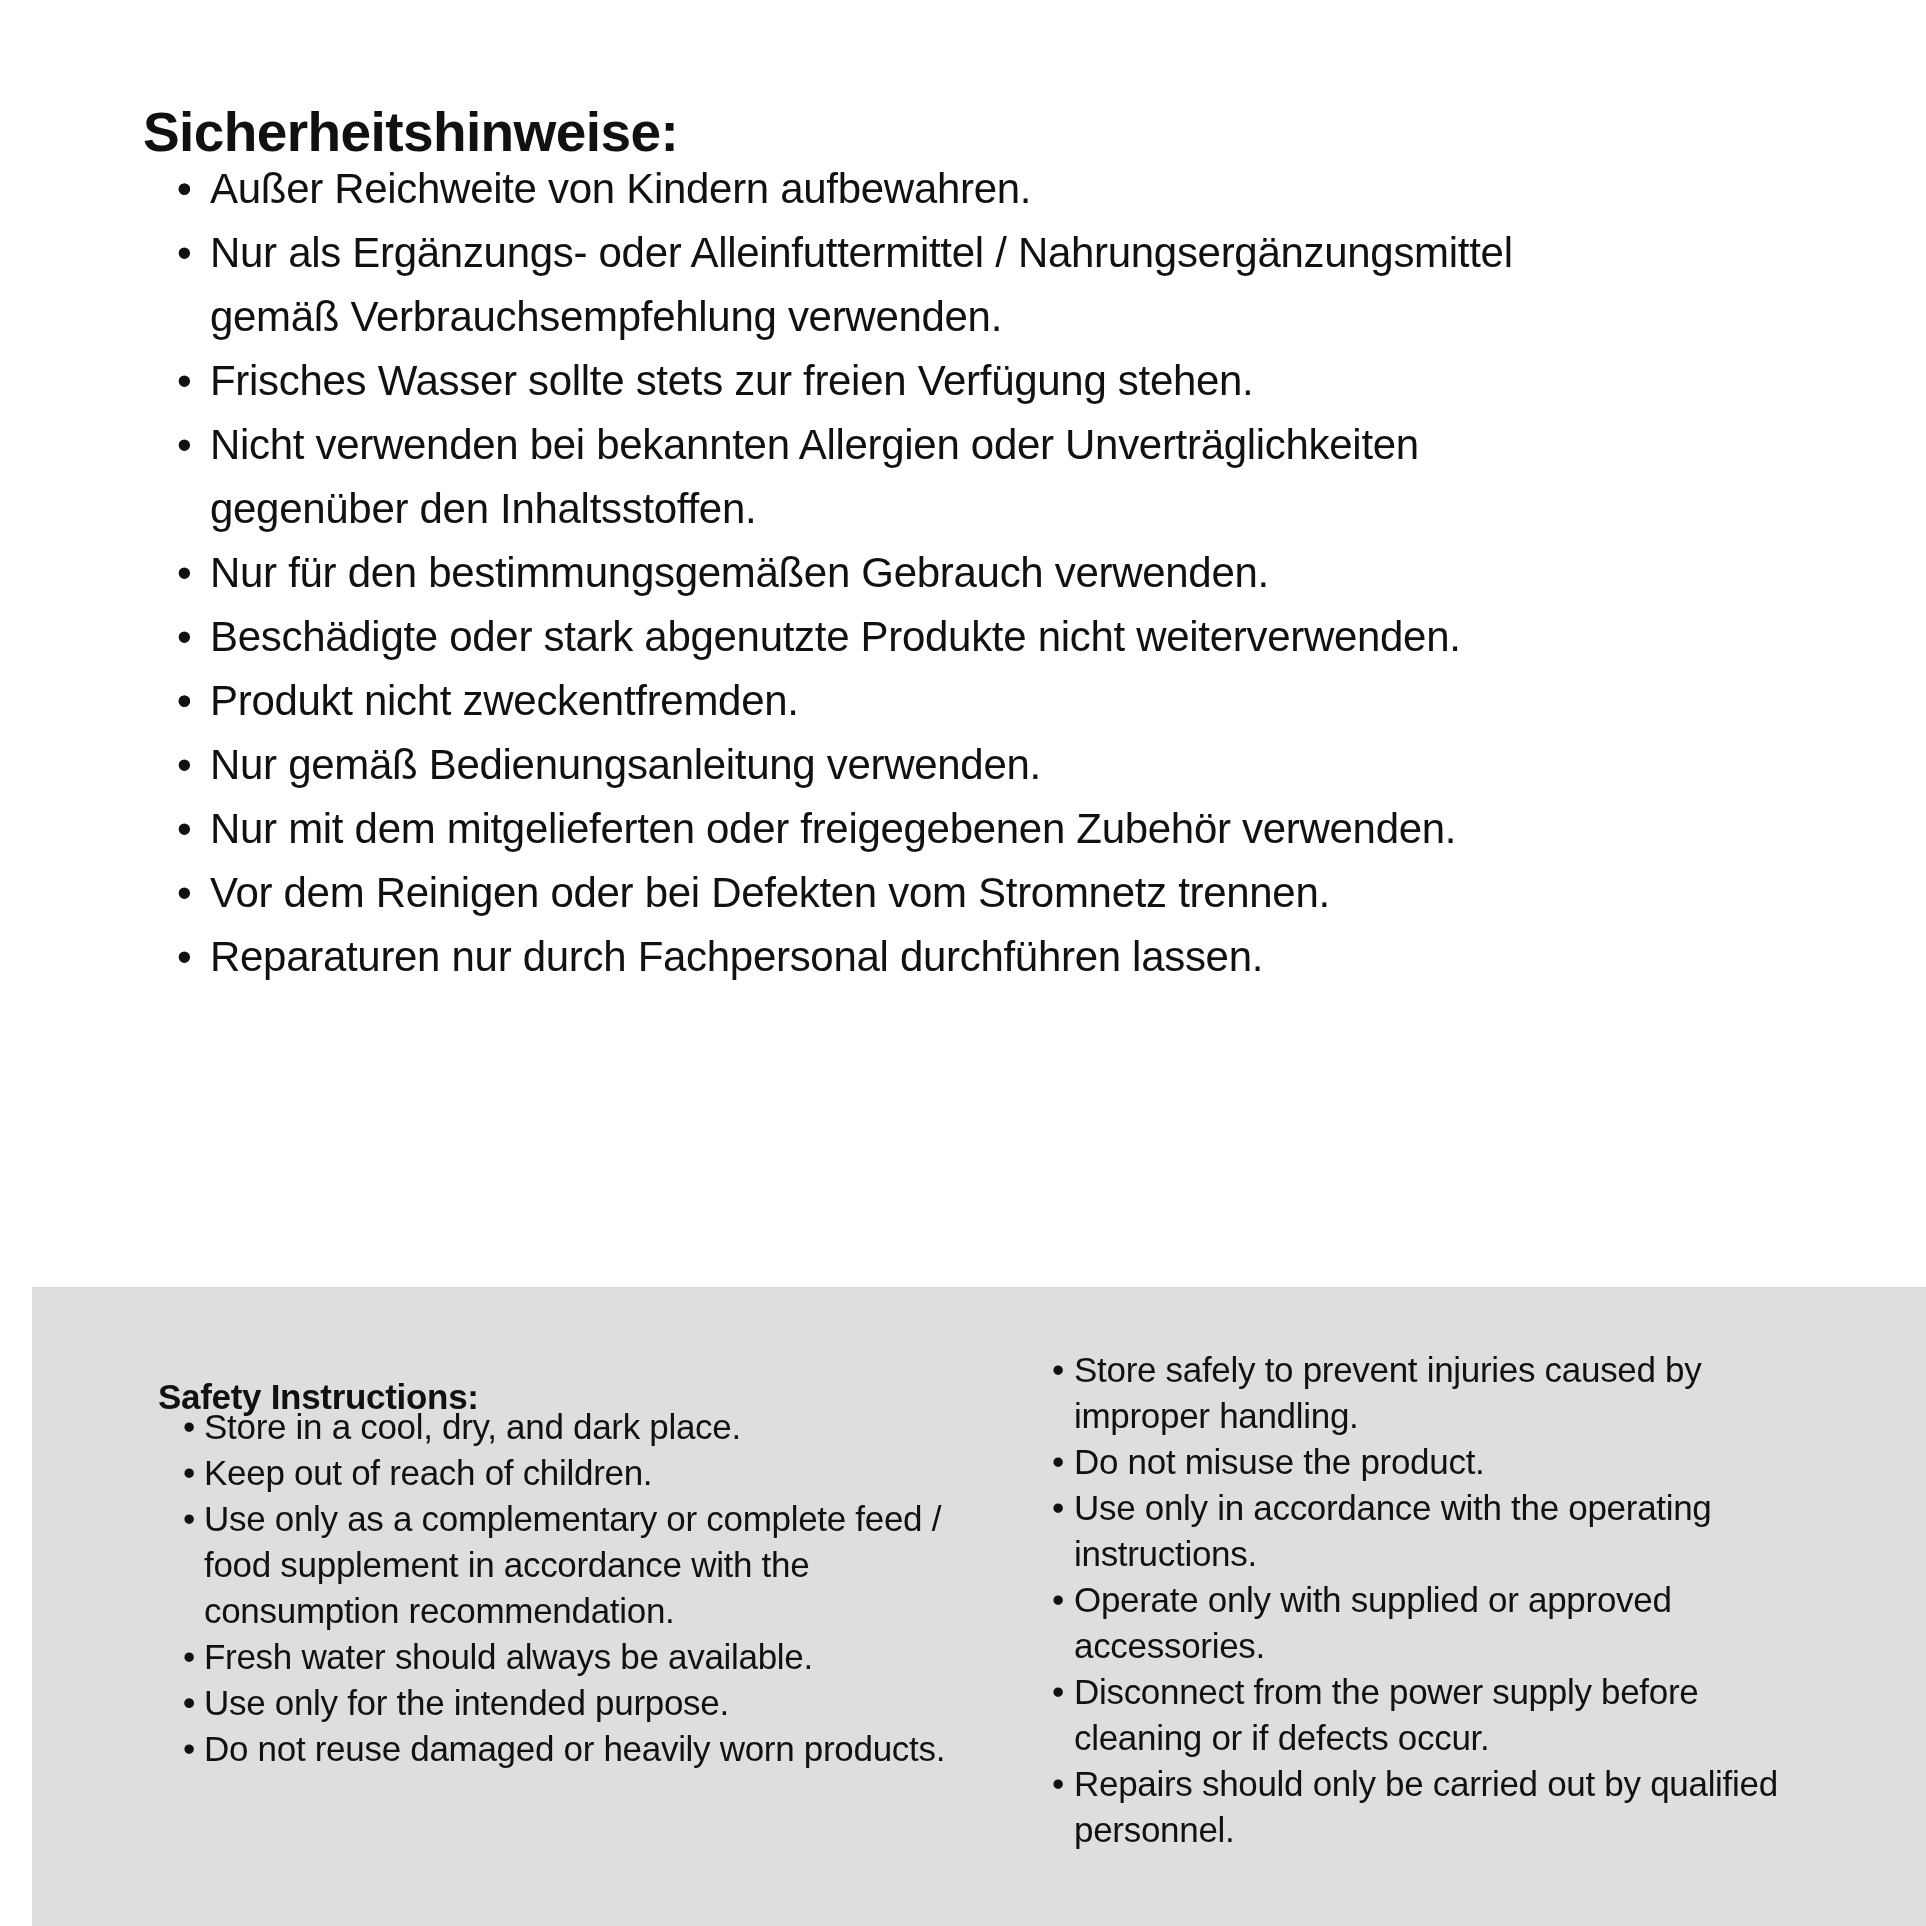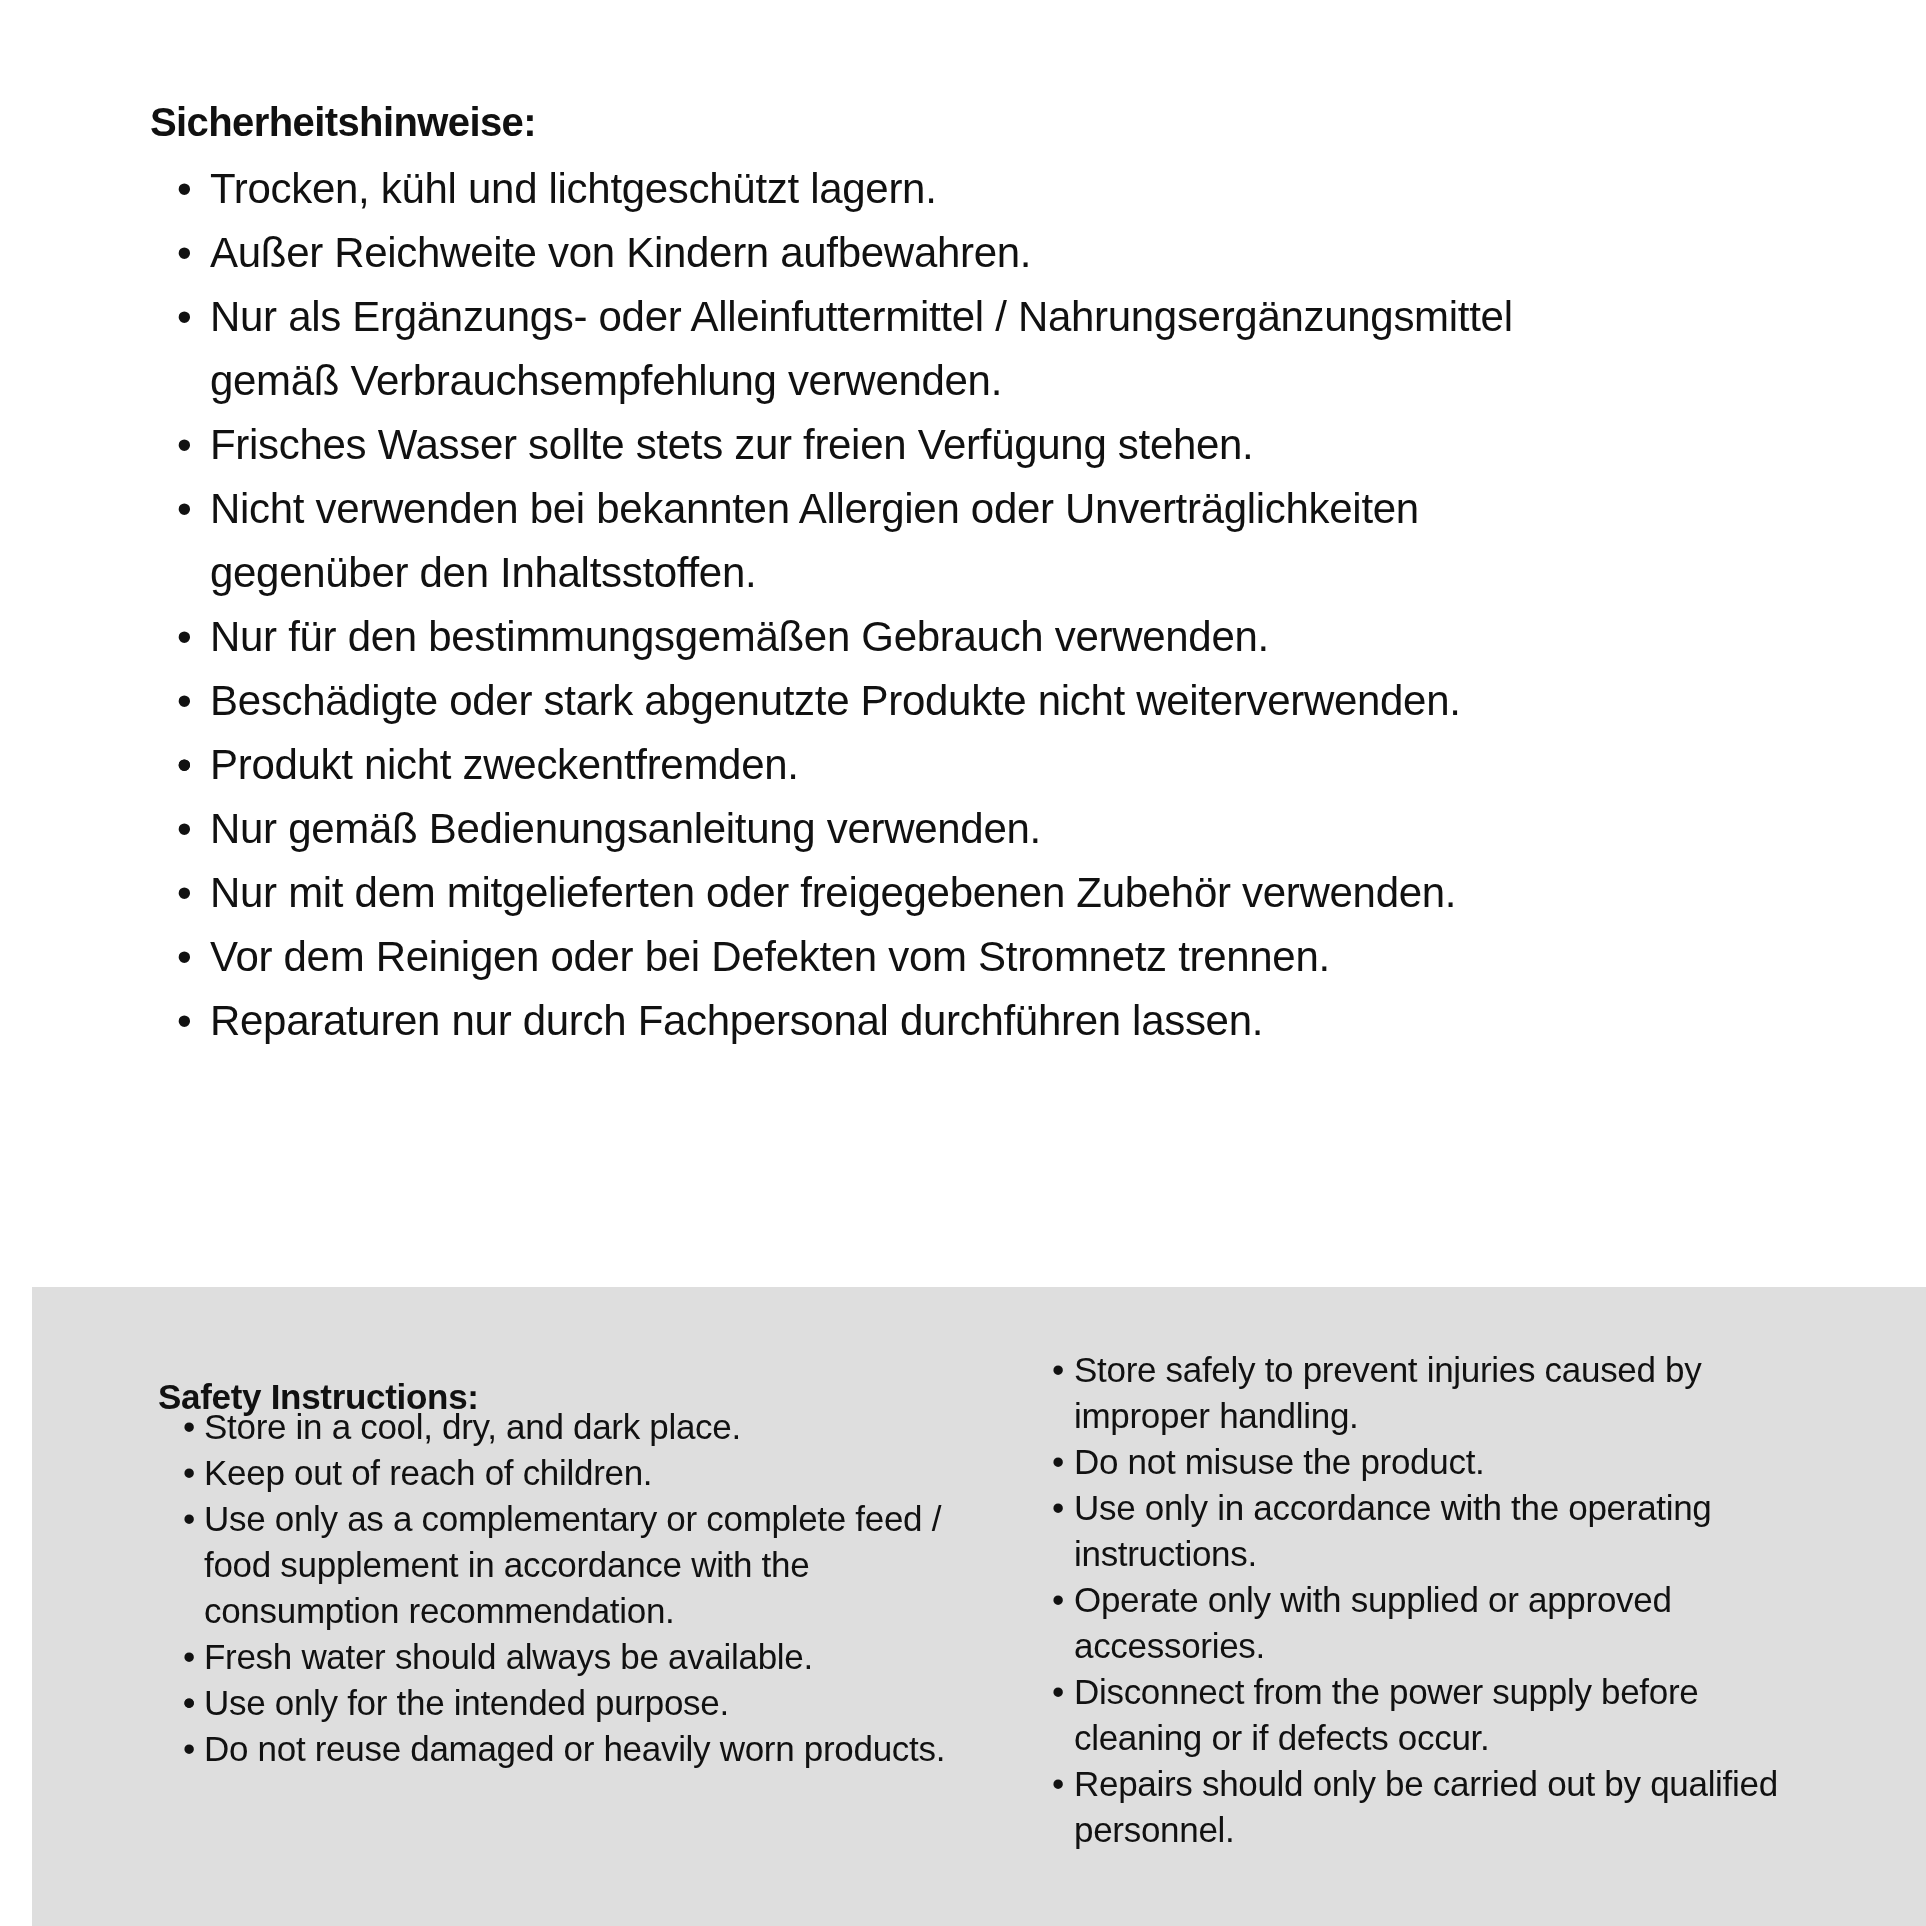--- a/index.html
+++ b/index.html
@@ -27,23 +27,23 @@
   }
   .english-section {
     top: 1287px;
     height: 639px;
     background: #dedede;
     margin-left: 32px;
   }
   .abs { position: absolute; }
 
   .german-heading {
-    left: 150px;
+    left: 143px;
     top: 66px;
-    font-size: 40px;
+    font-size: 55px;
     line-height: 59px;
     font-weight: 700;
     letter-spacing: -0.6px;
     white-space: nowrap;
   }
   ul.blist {
     list-style: none;
     margin: 0;
     padding: 0;
   }
@@ -95,21 +95,21 @@
     width: 854px;
   }
   .english-list-right li { padding-left: 22px; }
 </style>
 </head>
 <body>
 
 <div class="section german-section">
   <h1 class="abs german-heading">Sicherheitshinweise:</h1>
   <ul class="abs blist german-list">
-      <li><span class="dot">•</span><span class="txt">Trocken, kühl und lichtgeschützt lagern.</span></li>
+      <li><span class="dot">•</span></li>
       <li><span class="dot">•</span><span class="txt">Außer Reichweite von Kindern aufbewahren.</span></li>
       <li><span class="dot">•</span><span class="txt">Nur als Ergänzungs- oder Alleinfuttermittel / Nahrungsergänzungsmittel
 gemäß Verbrauchsempfehlung verwenden.</span></li>
       <li><span class="dot">•</span><span class="txt">Frisches Wasser sollte stets zur freien Verfügung stehen.</span></li>
       <li><span class="dot">•</span><span class="txt">Nicht verwenden bei bekannten Allergien oder Unverträglichkeiten
 gegenüber den Inhaltsstoffen.</span></li>
       <li><span class="dot">•</span><span class="txt">Nur für den bestimmungsgemäßen Gebrauch verwenden.</span></li>
       <li><span class="dot">•</span><span class="txt">Beschädigte oder stark abgenutzte Produkte nicht weiterverwenden.</span></li>
       <li><span class="dot">•</span></li>
       <li><span class="dot">•</span><span class="txt">Produkt nicht zweckentfremden.</span></li>

